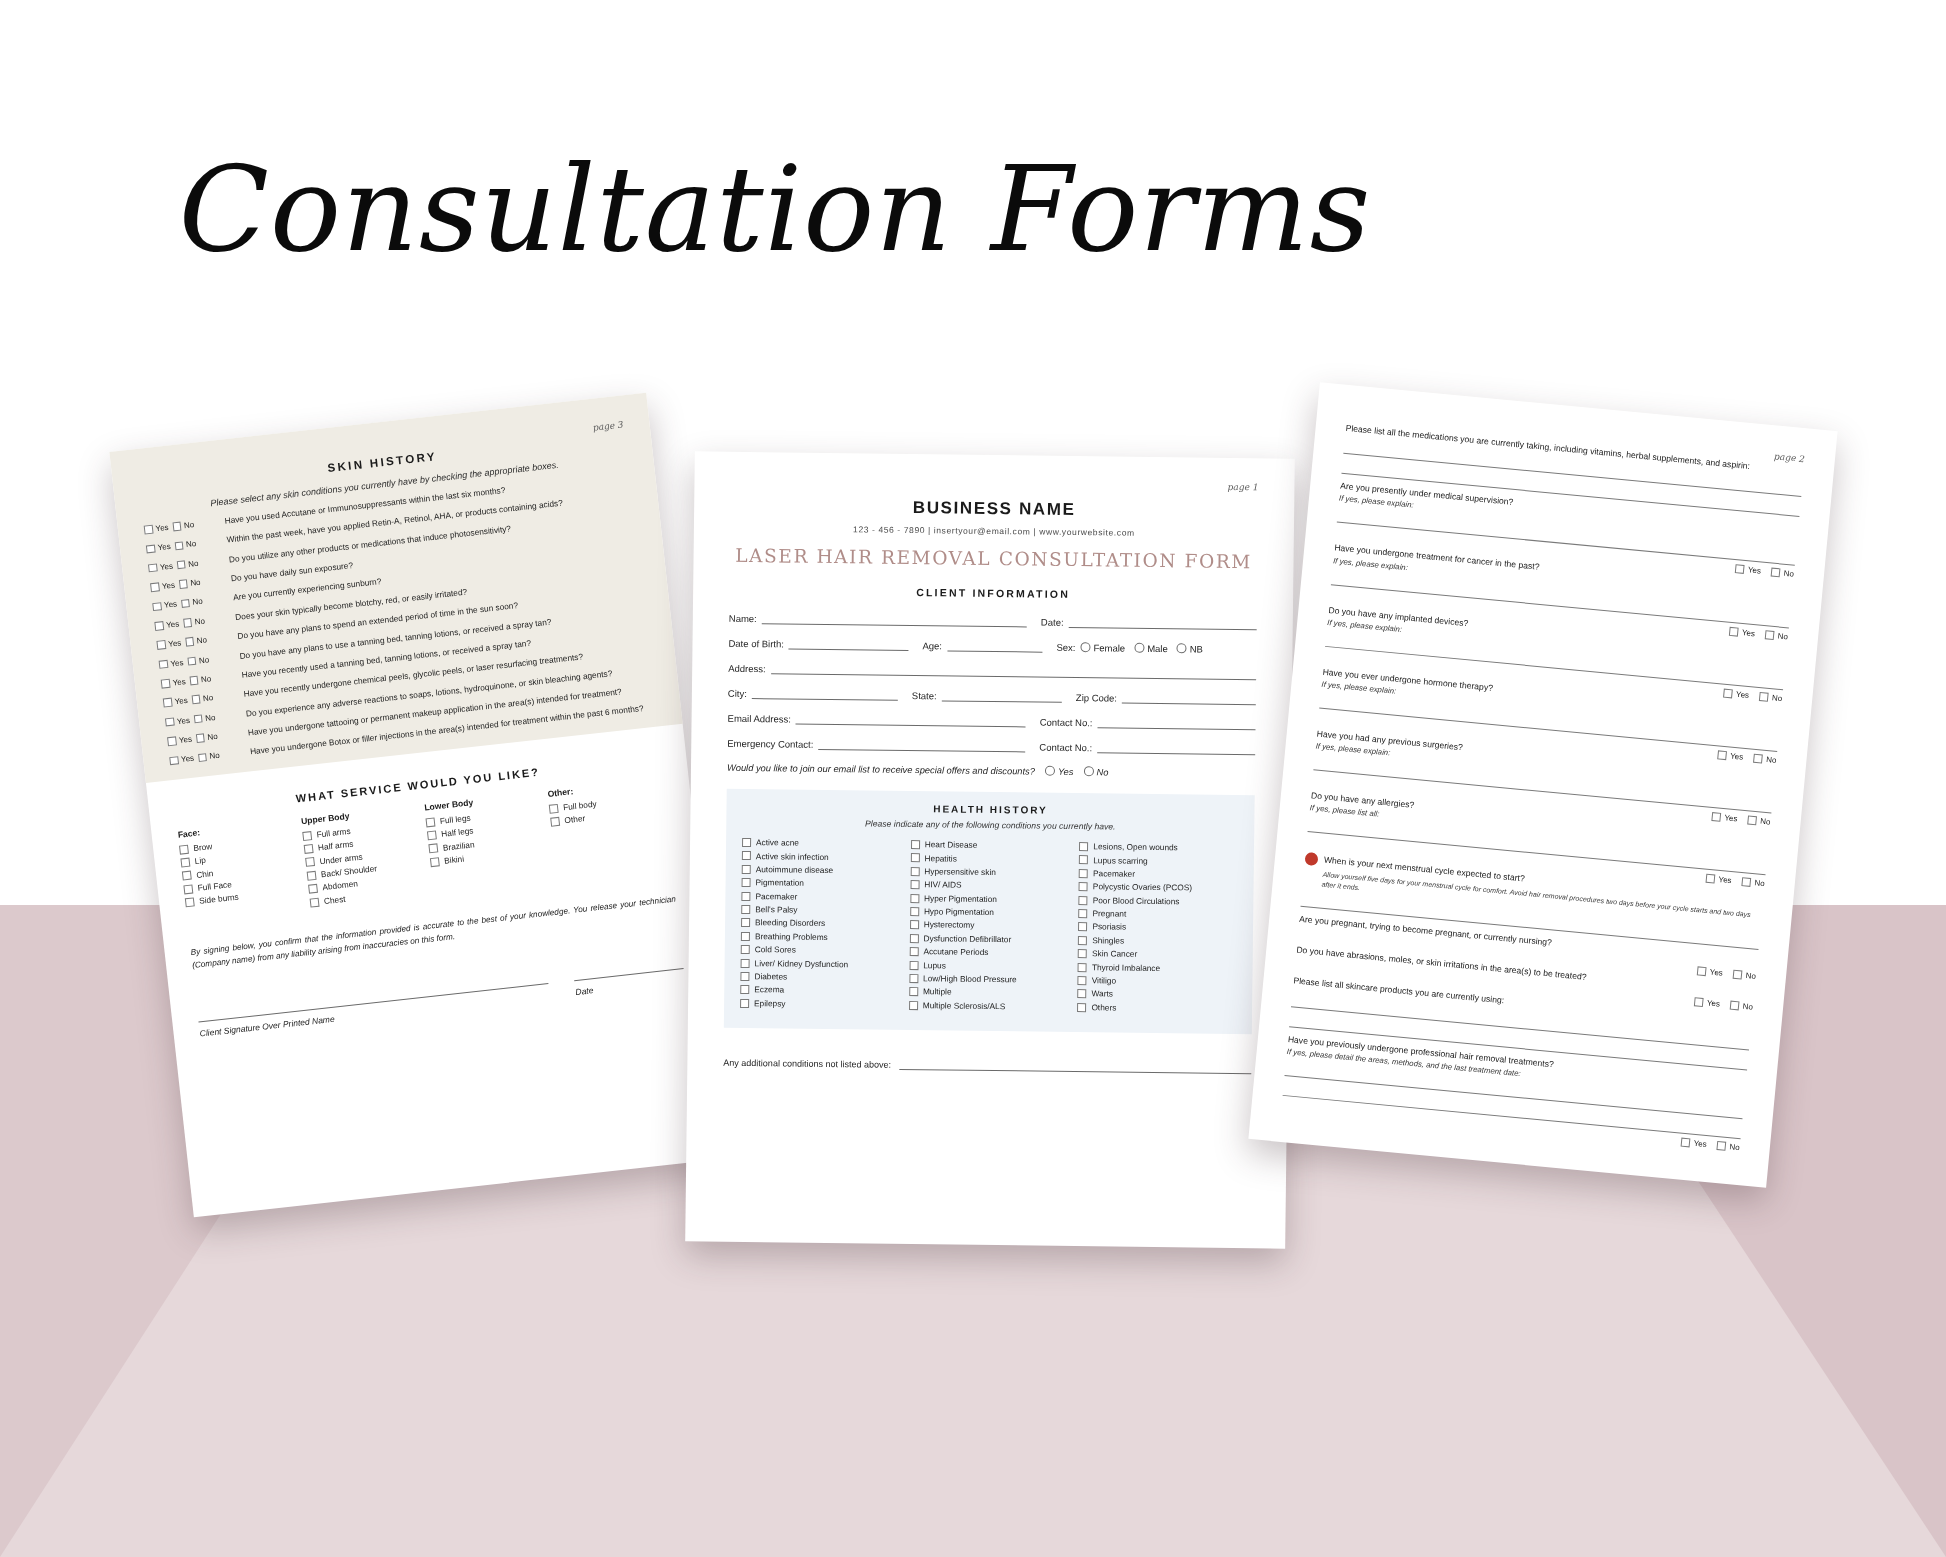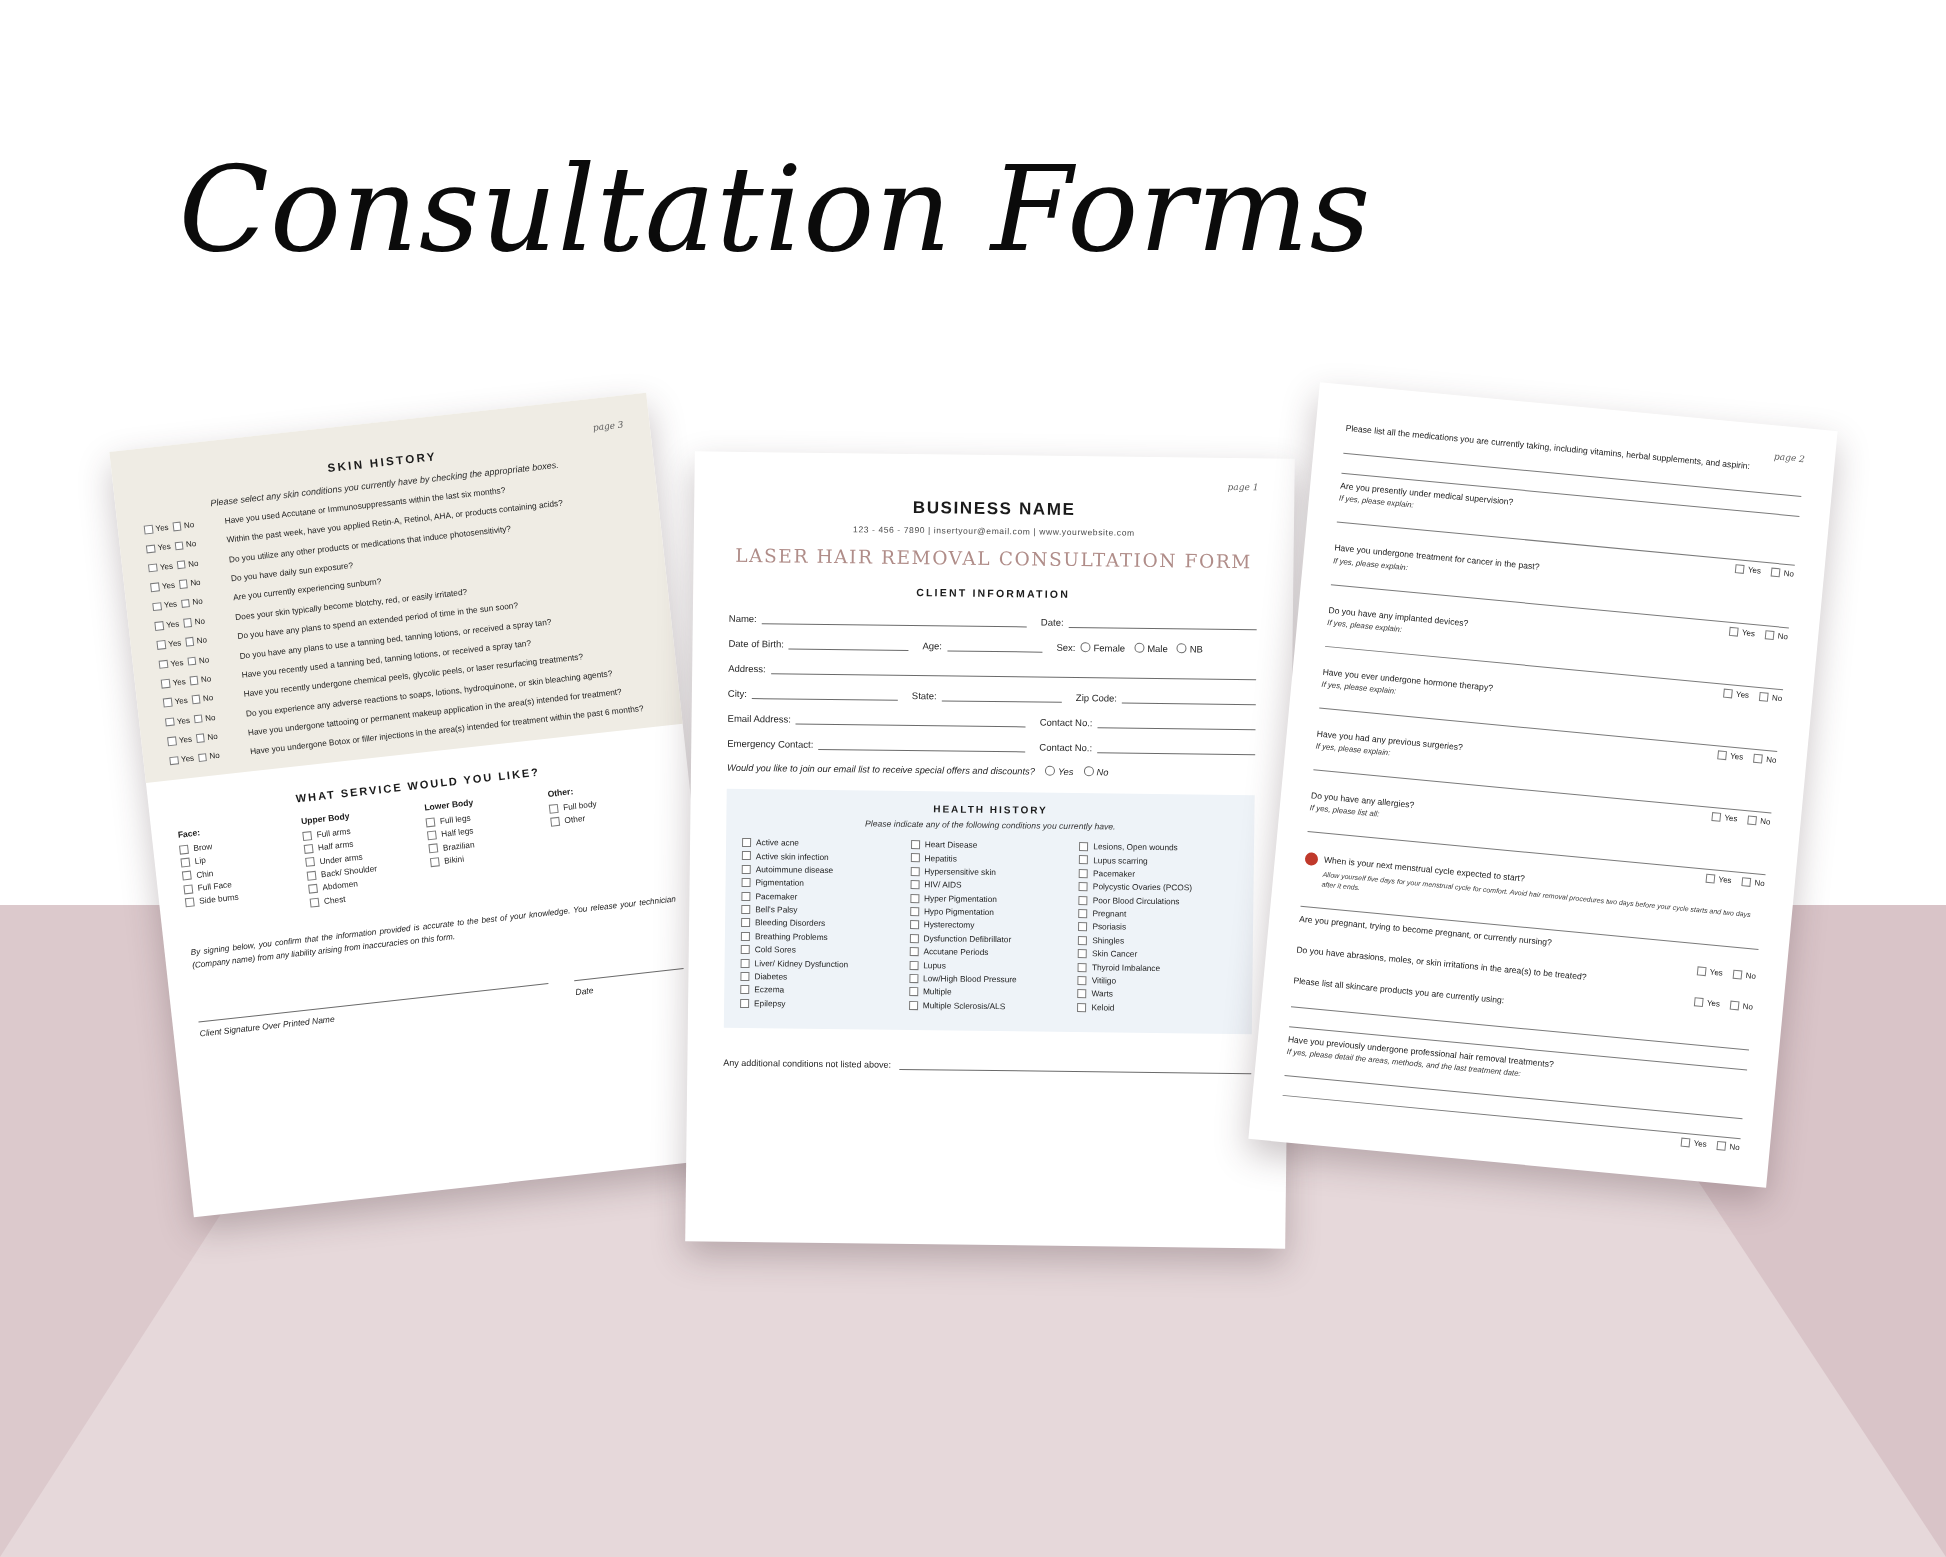--- a/index.html
+++ b/index.html
@@ -811,21 +811,21 @@
           <div class="cbitem">
             <span class="cb"></span>
             <span>Vitiligo</span>
           </div>
           <div class="cbitem">
             <span class="cb"></span>
             <span>Warts</span>
           </div>
           <div class="cbitem">
             <span class="cb"></span>
-            <span>Keloid</span>
+            <span>Others</span>
           </div>
         </div>
     </div>
   </div>
 
   <div class="addl">
     <span style="flex:0 0 auto;">Any additional conditions not listed above:</span>
     <span class="fline"></span>
   </div>
 </div>

